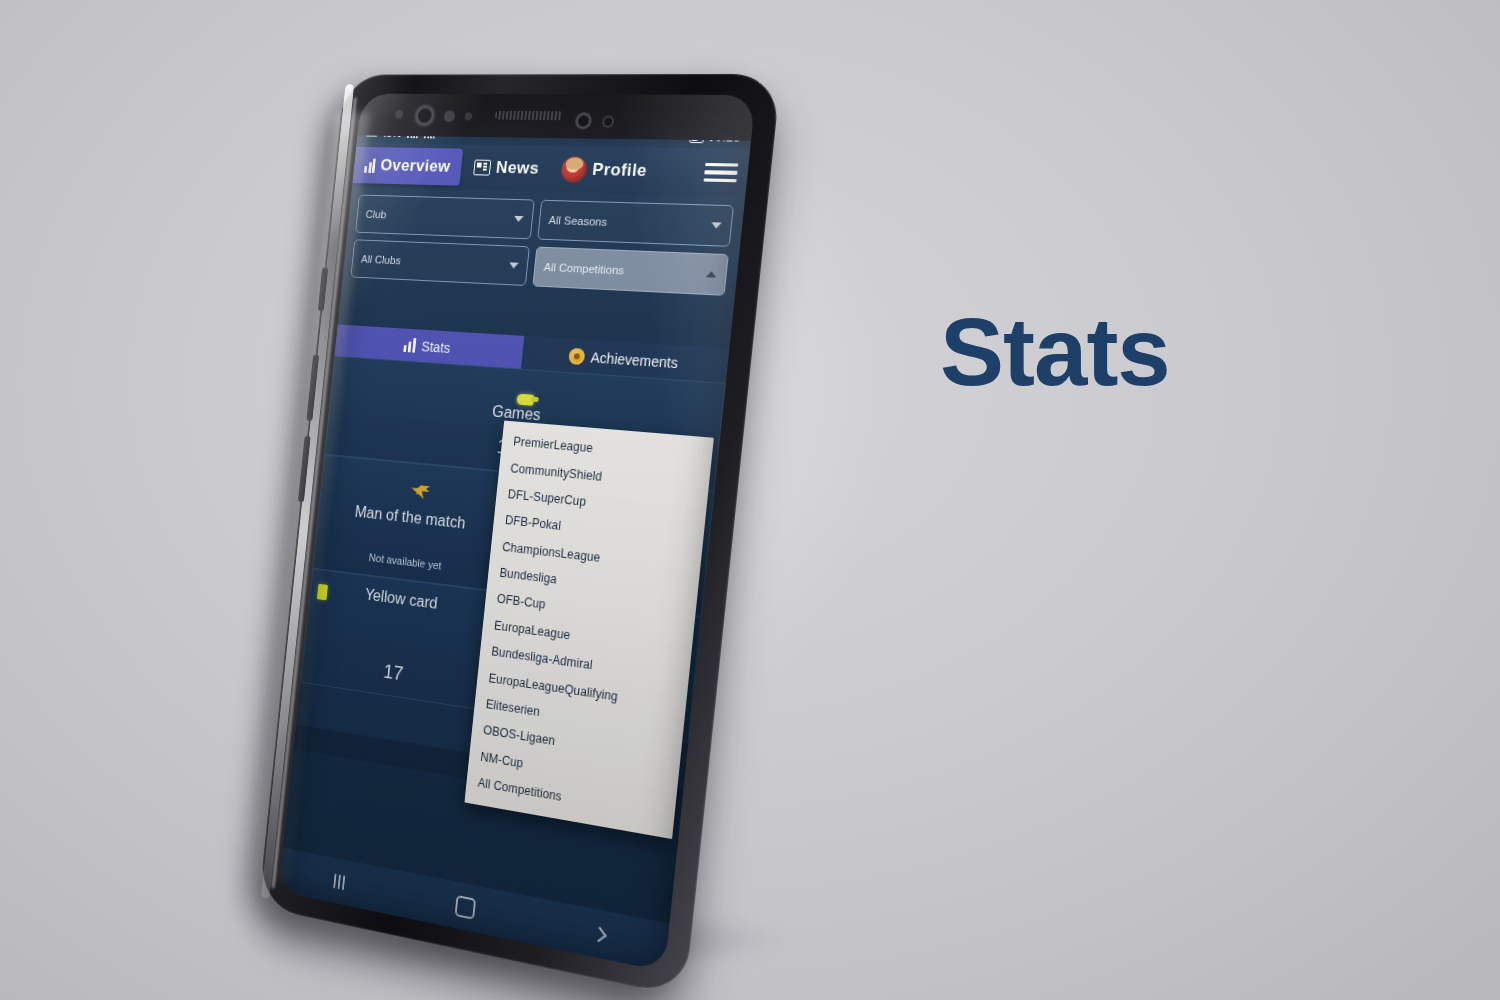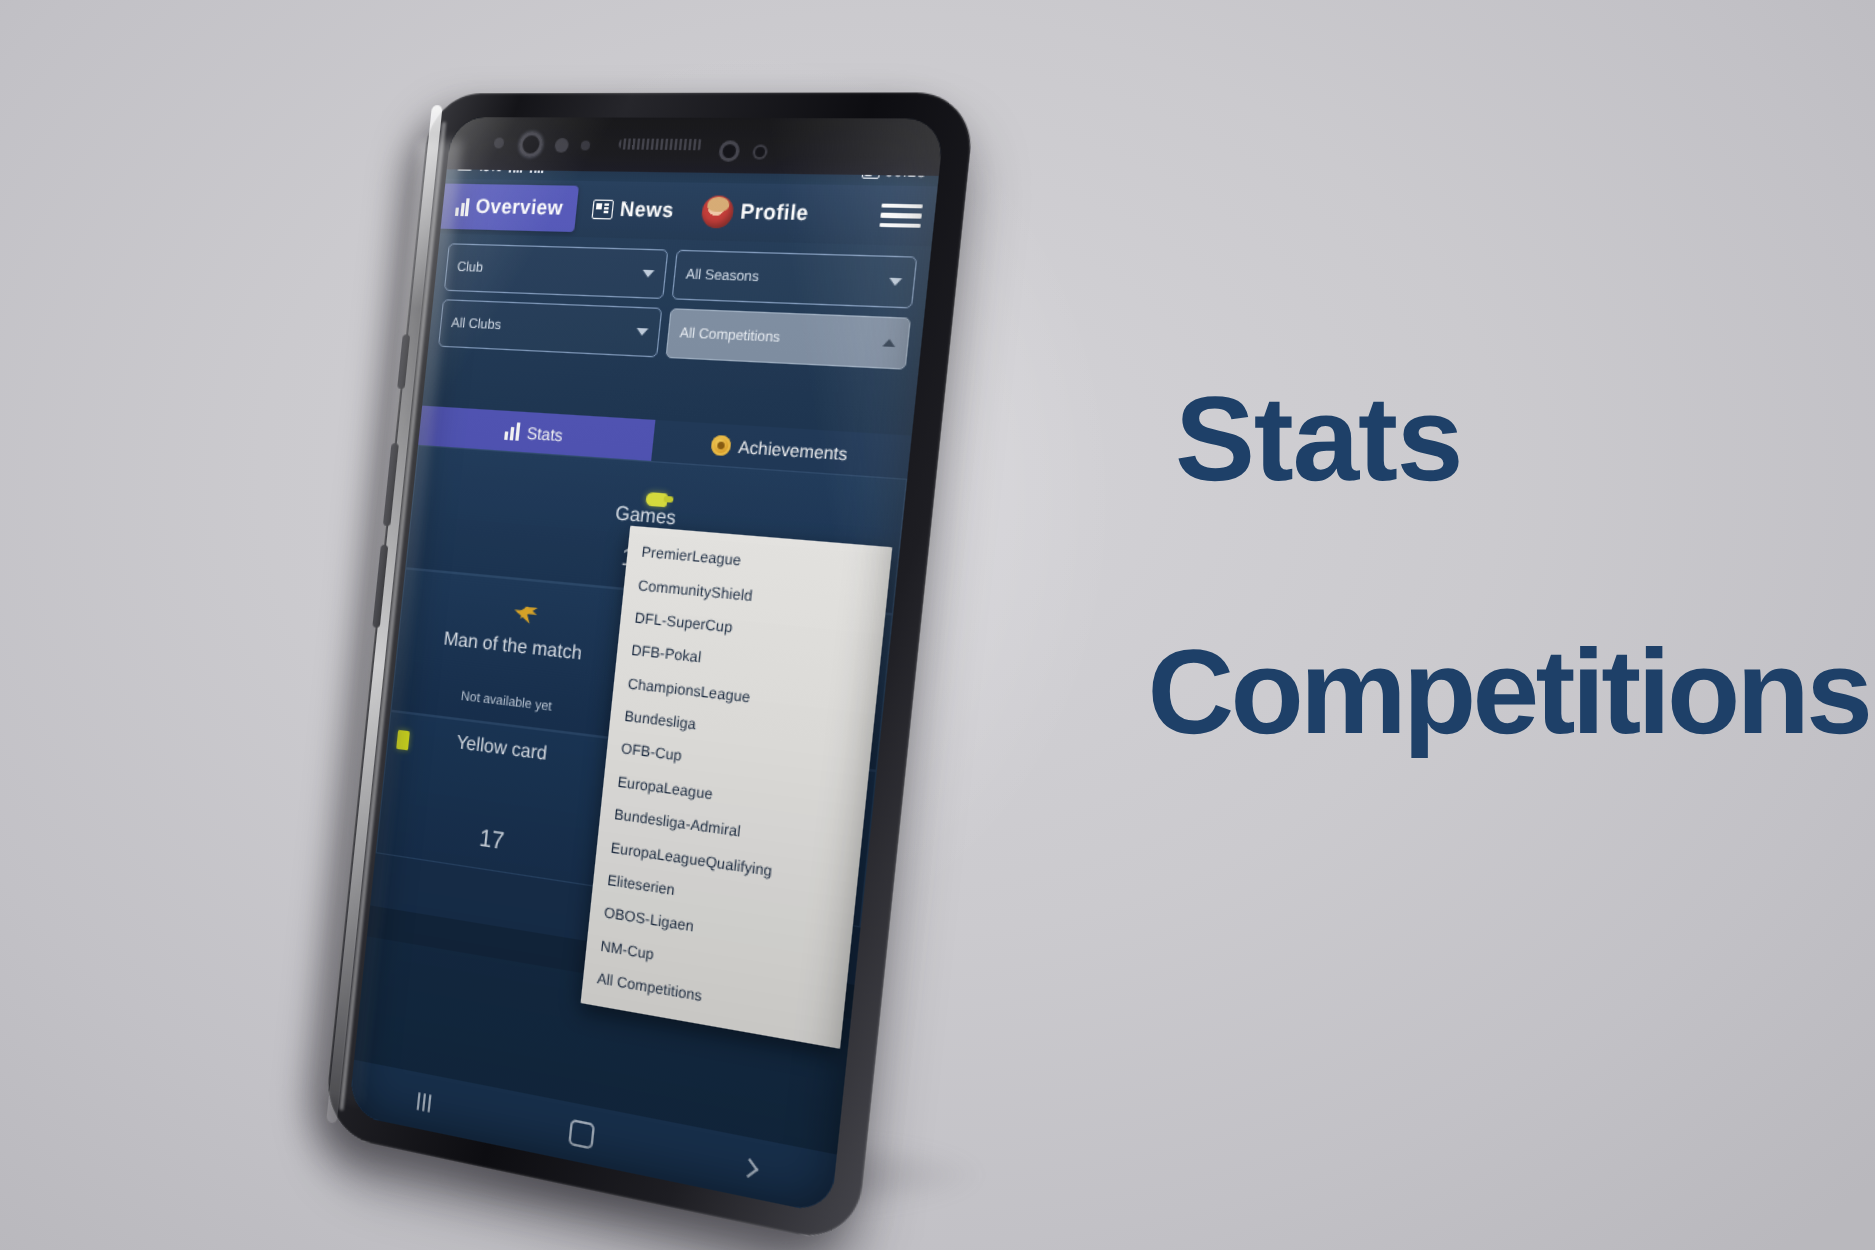--- a/index.html
+++ b/index.html
@@ -427,14 +427,13 @@
     </div>
 
     <div class="screen-vig"></div>
     <div class="glass"></div>
   </div>
   <div class="glass-streak"></div>
 </div>
 
 <div class="headline">
   <span class="l">Stats</span>
-  <span class="l l3">Competitions</span>
 </div>
 
 </body></html>

